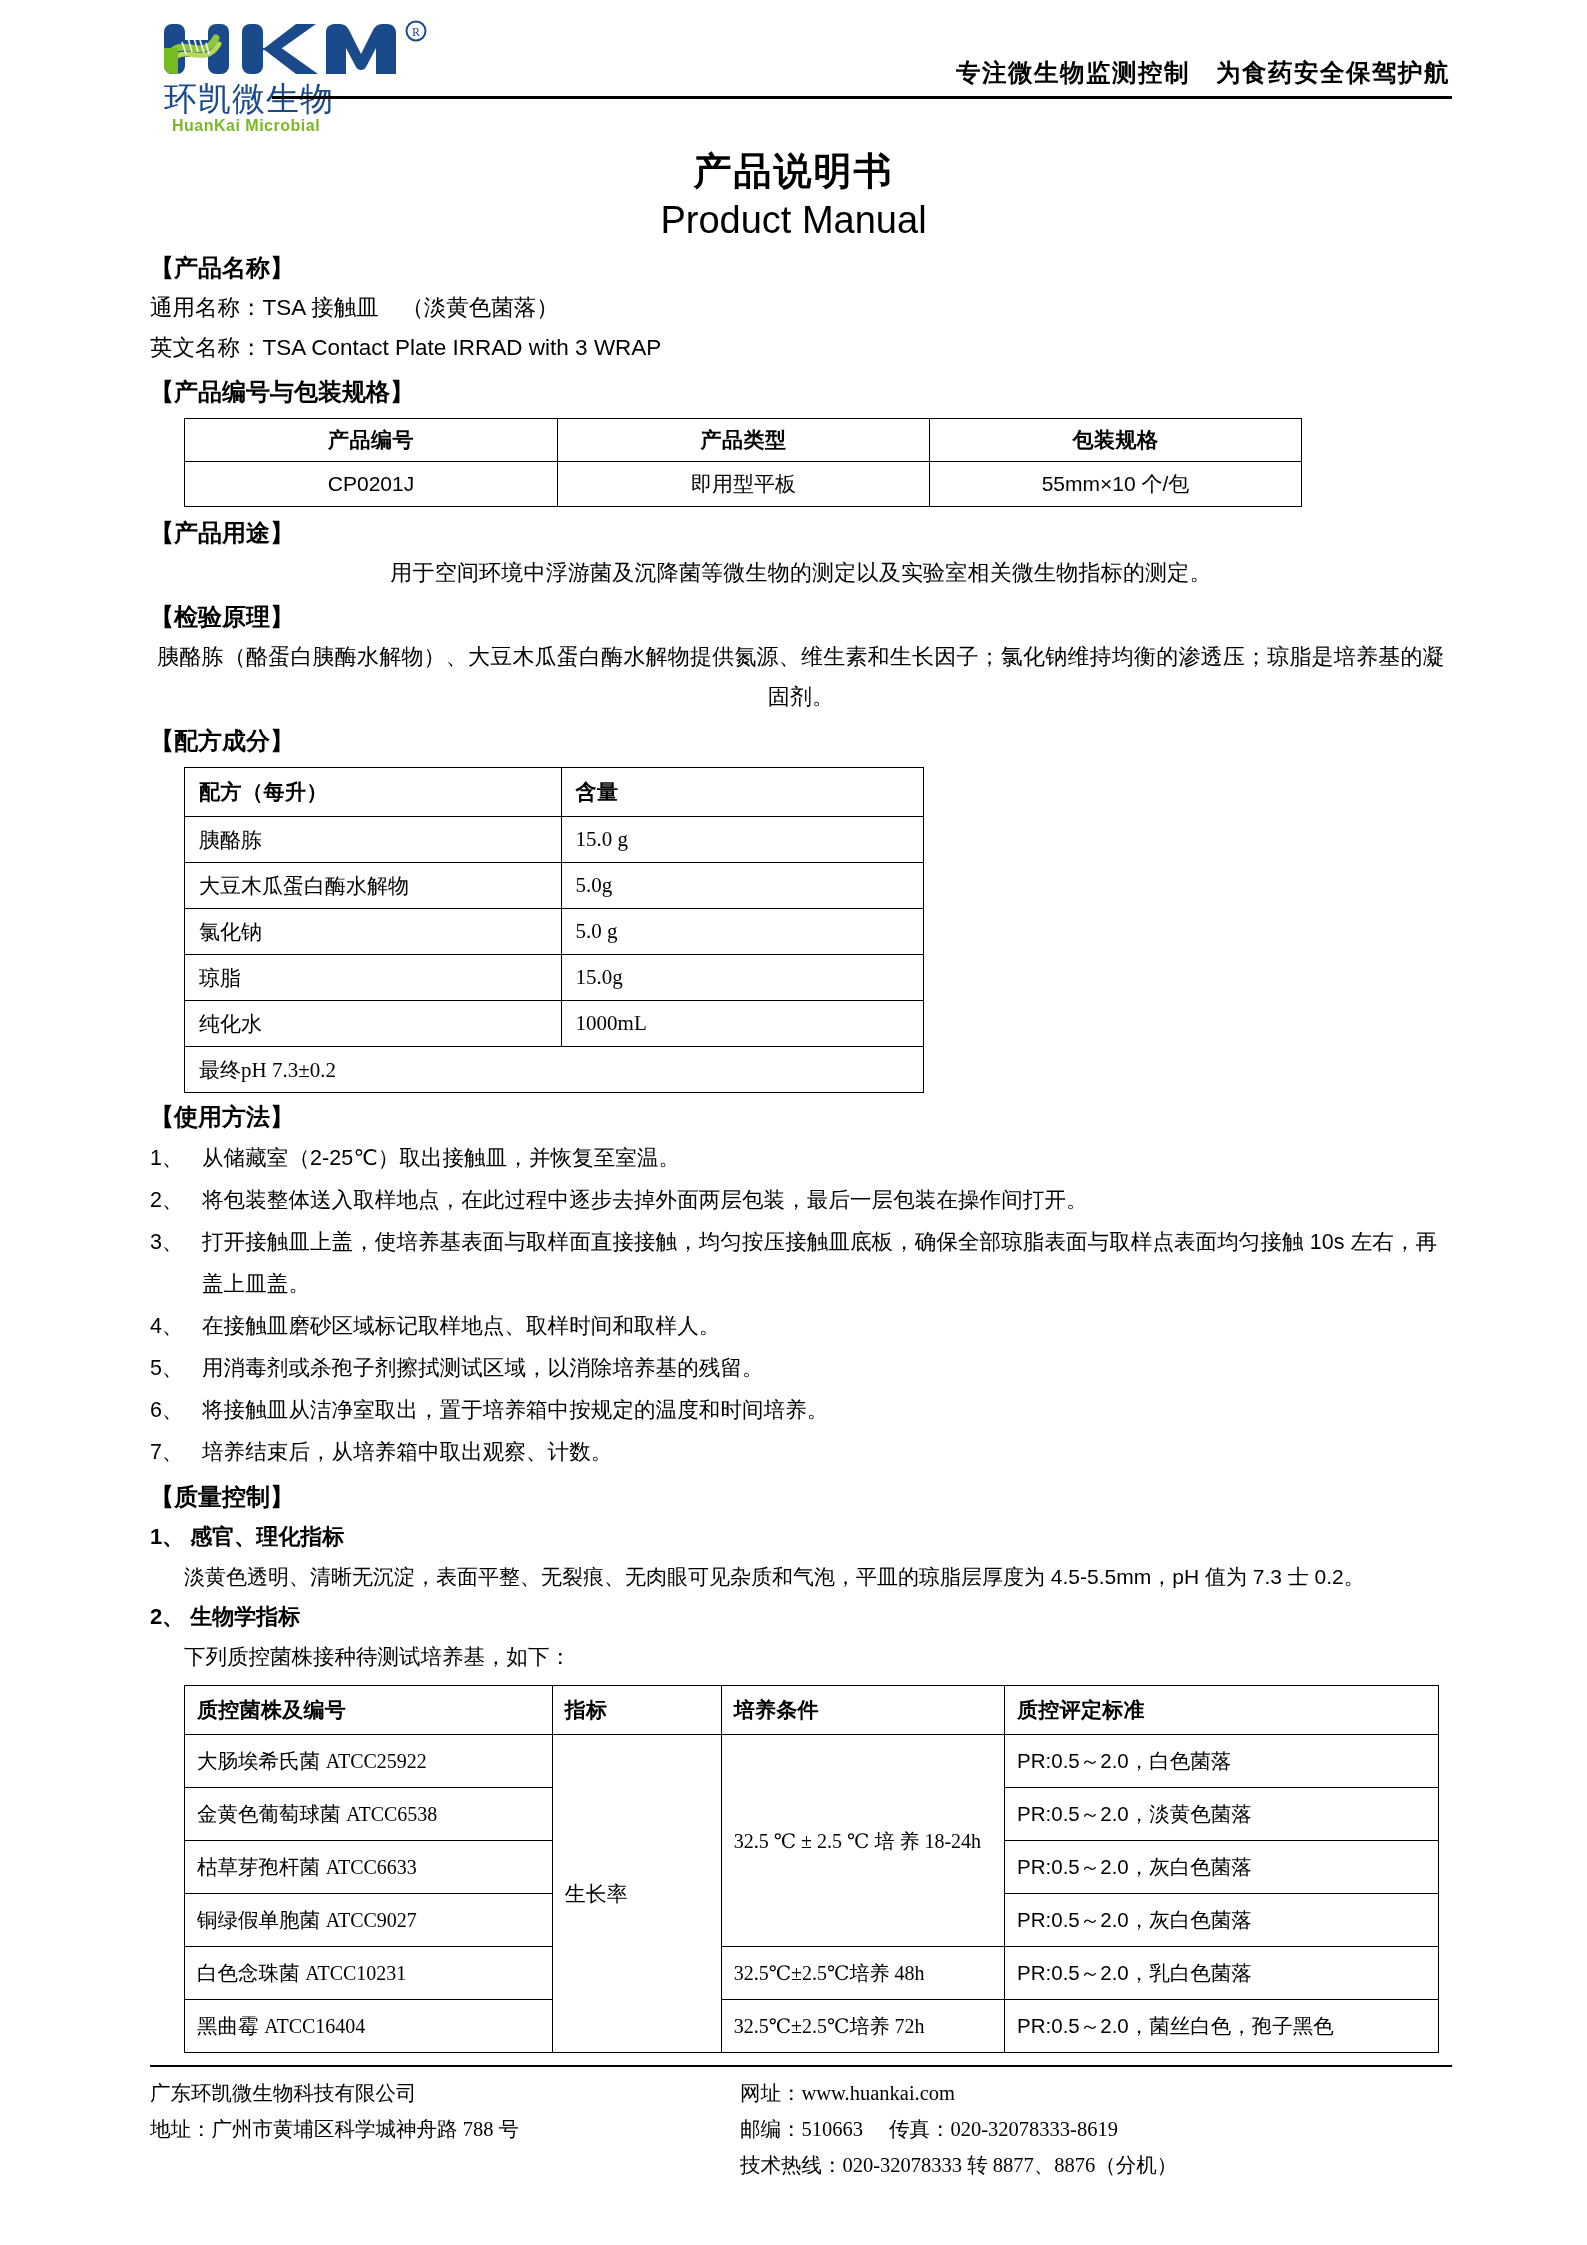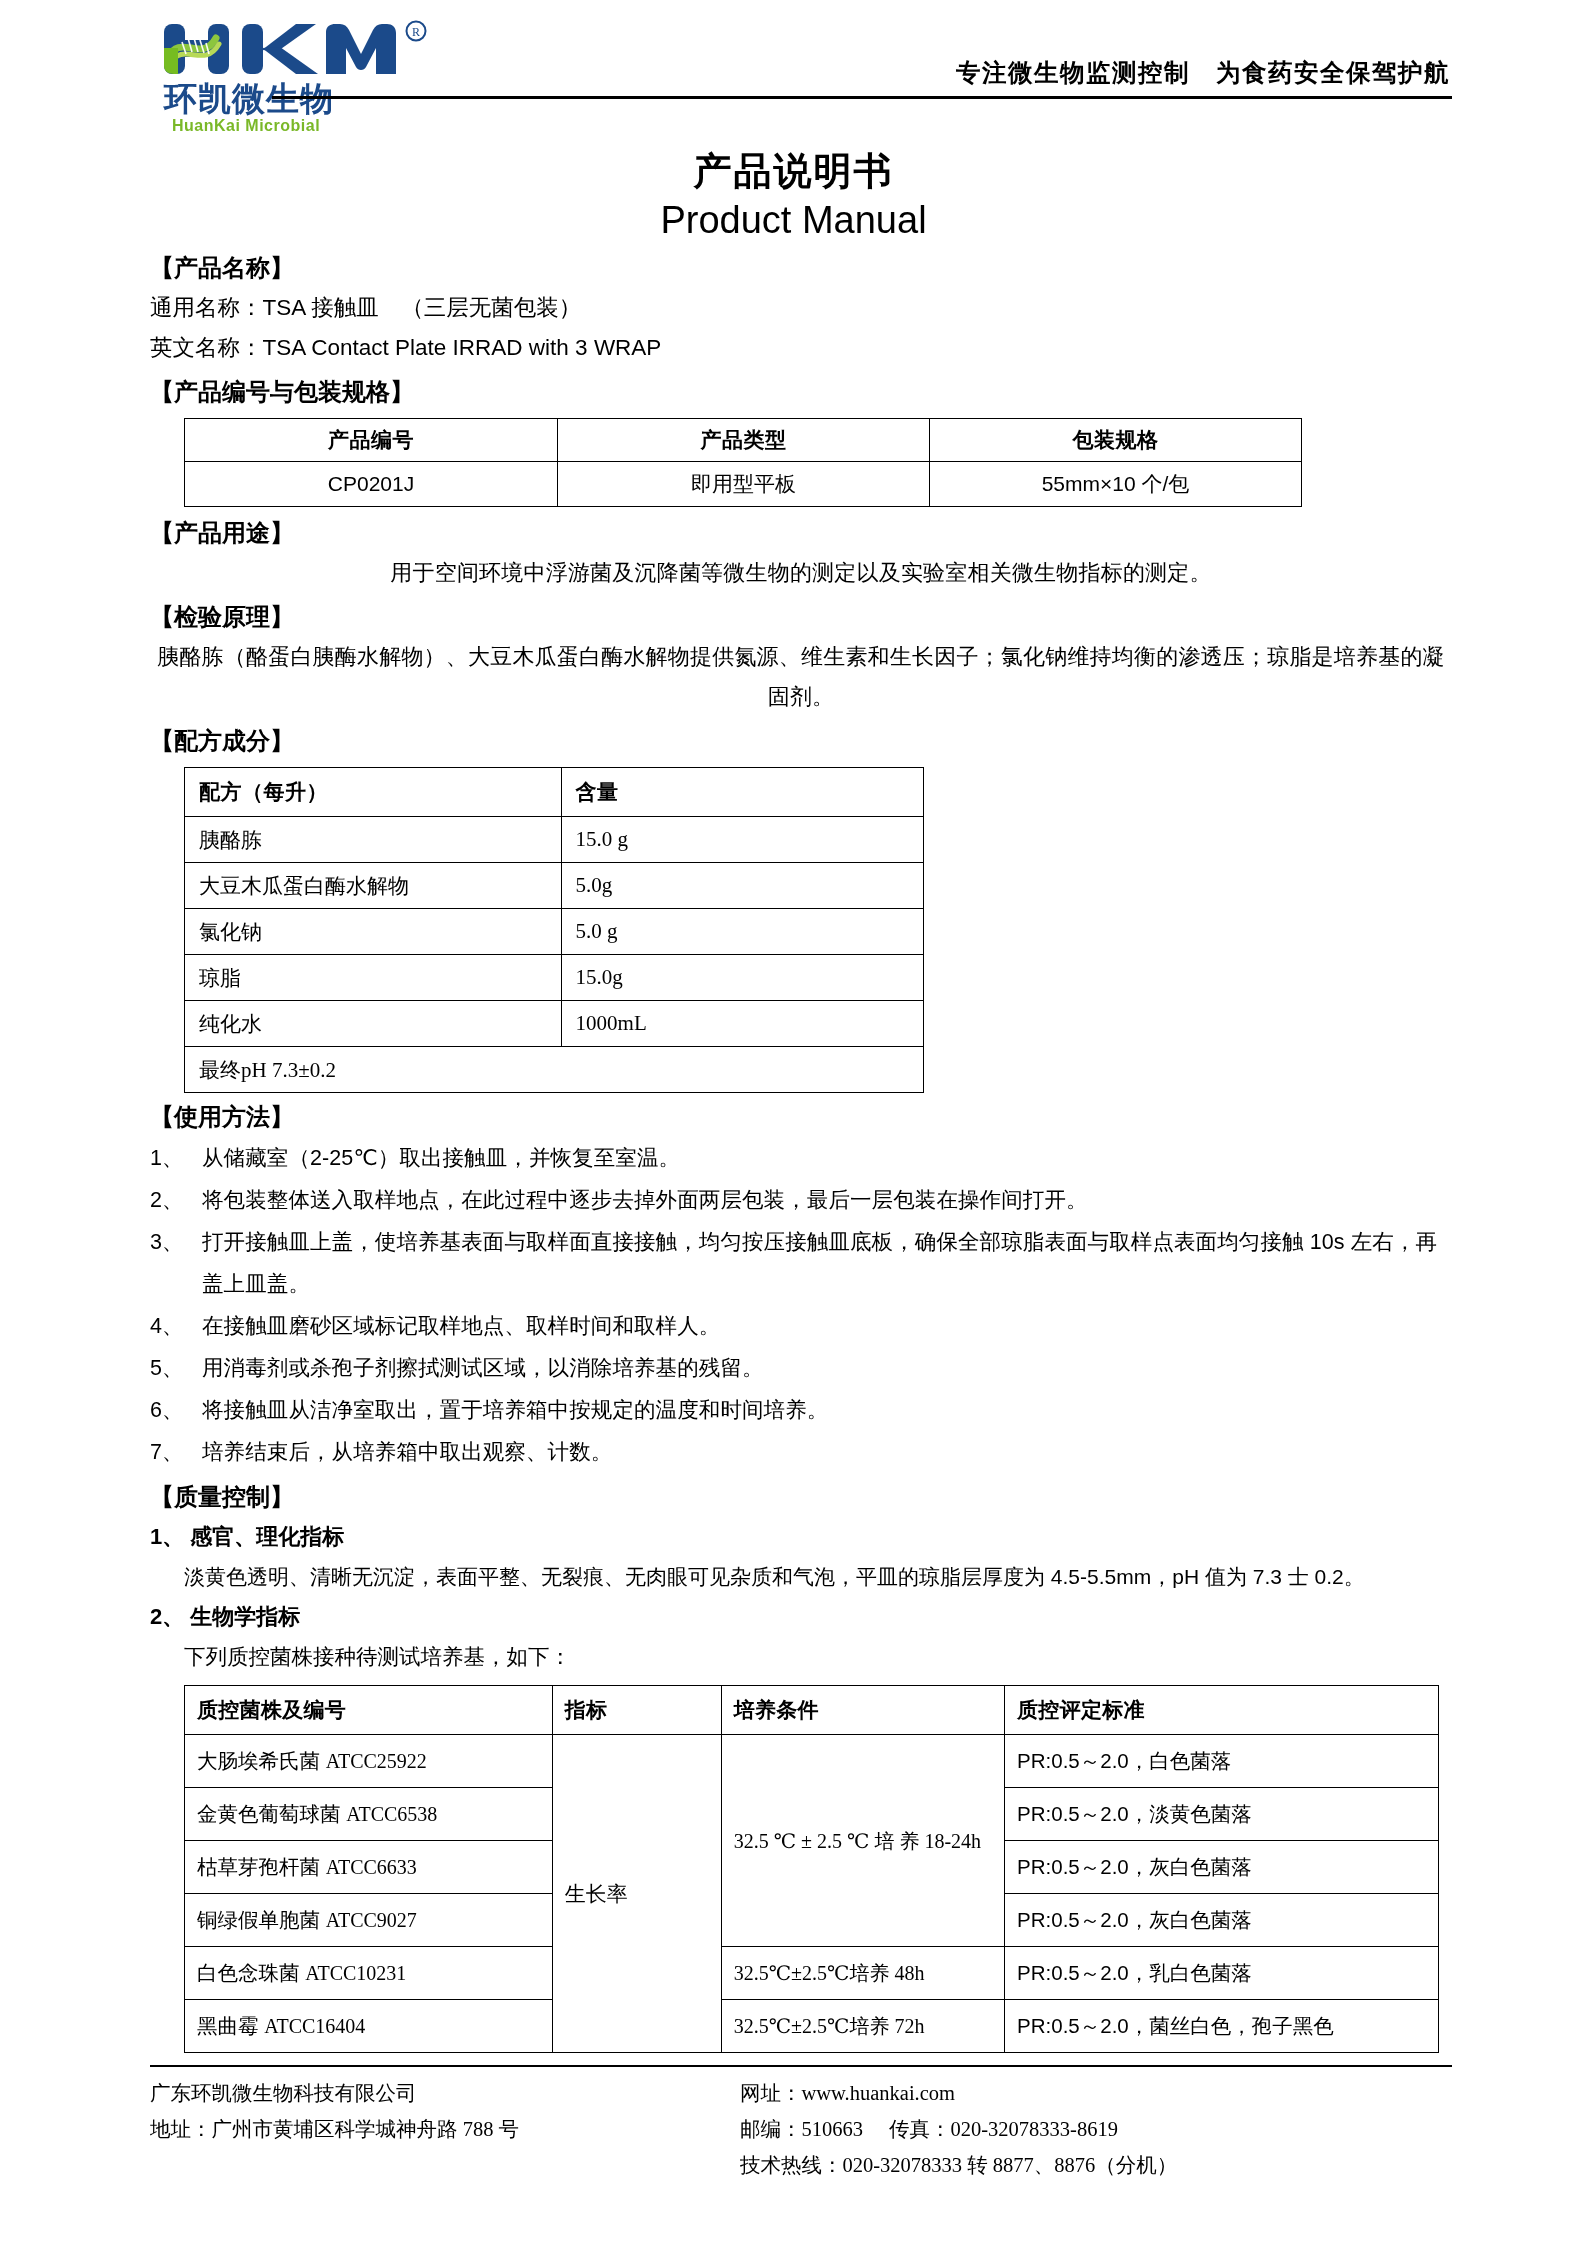--- a/index.html
+++ b/index.html
@@ -39,21 +39,21 @@
   }
   .logo-mark {
     position: relative;
     height: 62px;
     width: 282px;
   }
   .logo-mark svg { display: block; }
   .logo-cn {
     font-family: "Liberation Sans", "DejaVu Sans", sans-serif;
     font-size: 33px;
-    font-weight: bold;
+    font-weight: normal;
     color: #1b4a8a;
     letter-spacing: 1px;
     line-height: 36px;
     margin-top: 1px;
     margin-left: 14px;
   }
   .logo-en {
     font-family: "Liberation Sans", "DejaVu Sans", sans-serif;
     font-size: 16px;
     font-weight: bold;
@@ -331,21 +331,21 @@
     <div class="header-rule"></div>
   </div>
 
   <div class="doc-title-cn">产品说明书</div>
   <div class="doc-title-en">Product Manual</div>
 
   <div class="content">
 
     <div class="sec-head">【产品名称】</div>
     <div class="name-line">
-      <span>通用名称：</span><span>TSA 接触皿　（三层无菌包装）</span>
+      <span>通用名称：</span><span>TSA 接触皿　（淡黄色菌落）</span>
     </div>
     <div class="name-line">
       <span>英文名称：</span><span>TSA Contact Plate IRRAD with 3 WRAP</span>
     </div>
 
     <div class="sec-head">【产品编号与包装规格】</div>
     <table class="tbl-code">
       <thead>
         <tr>
           <th style="width:33.4%">产品编号</th>

